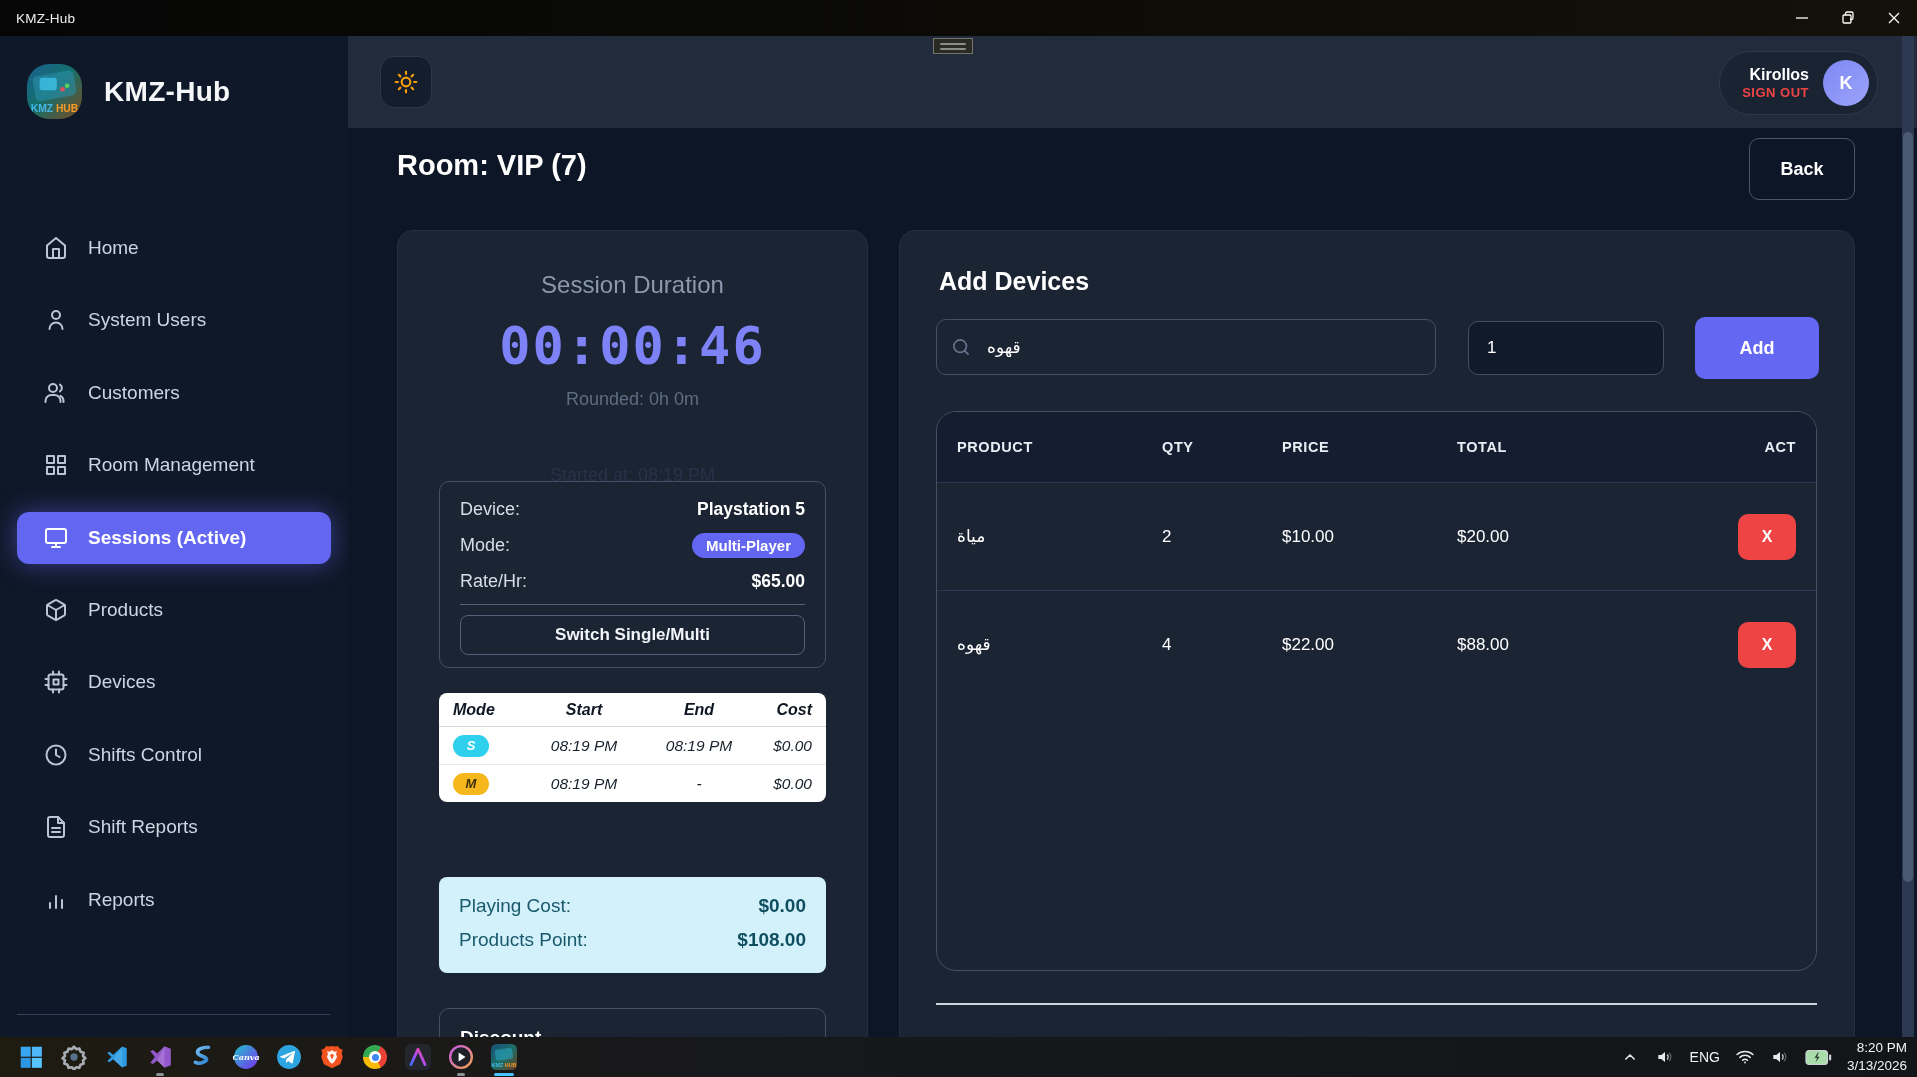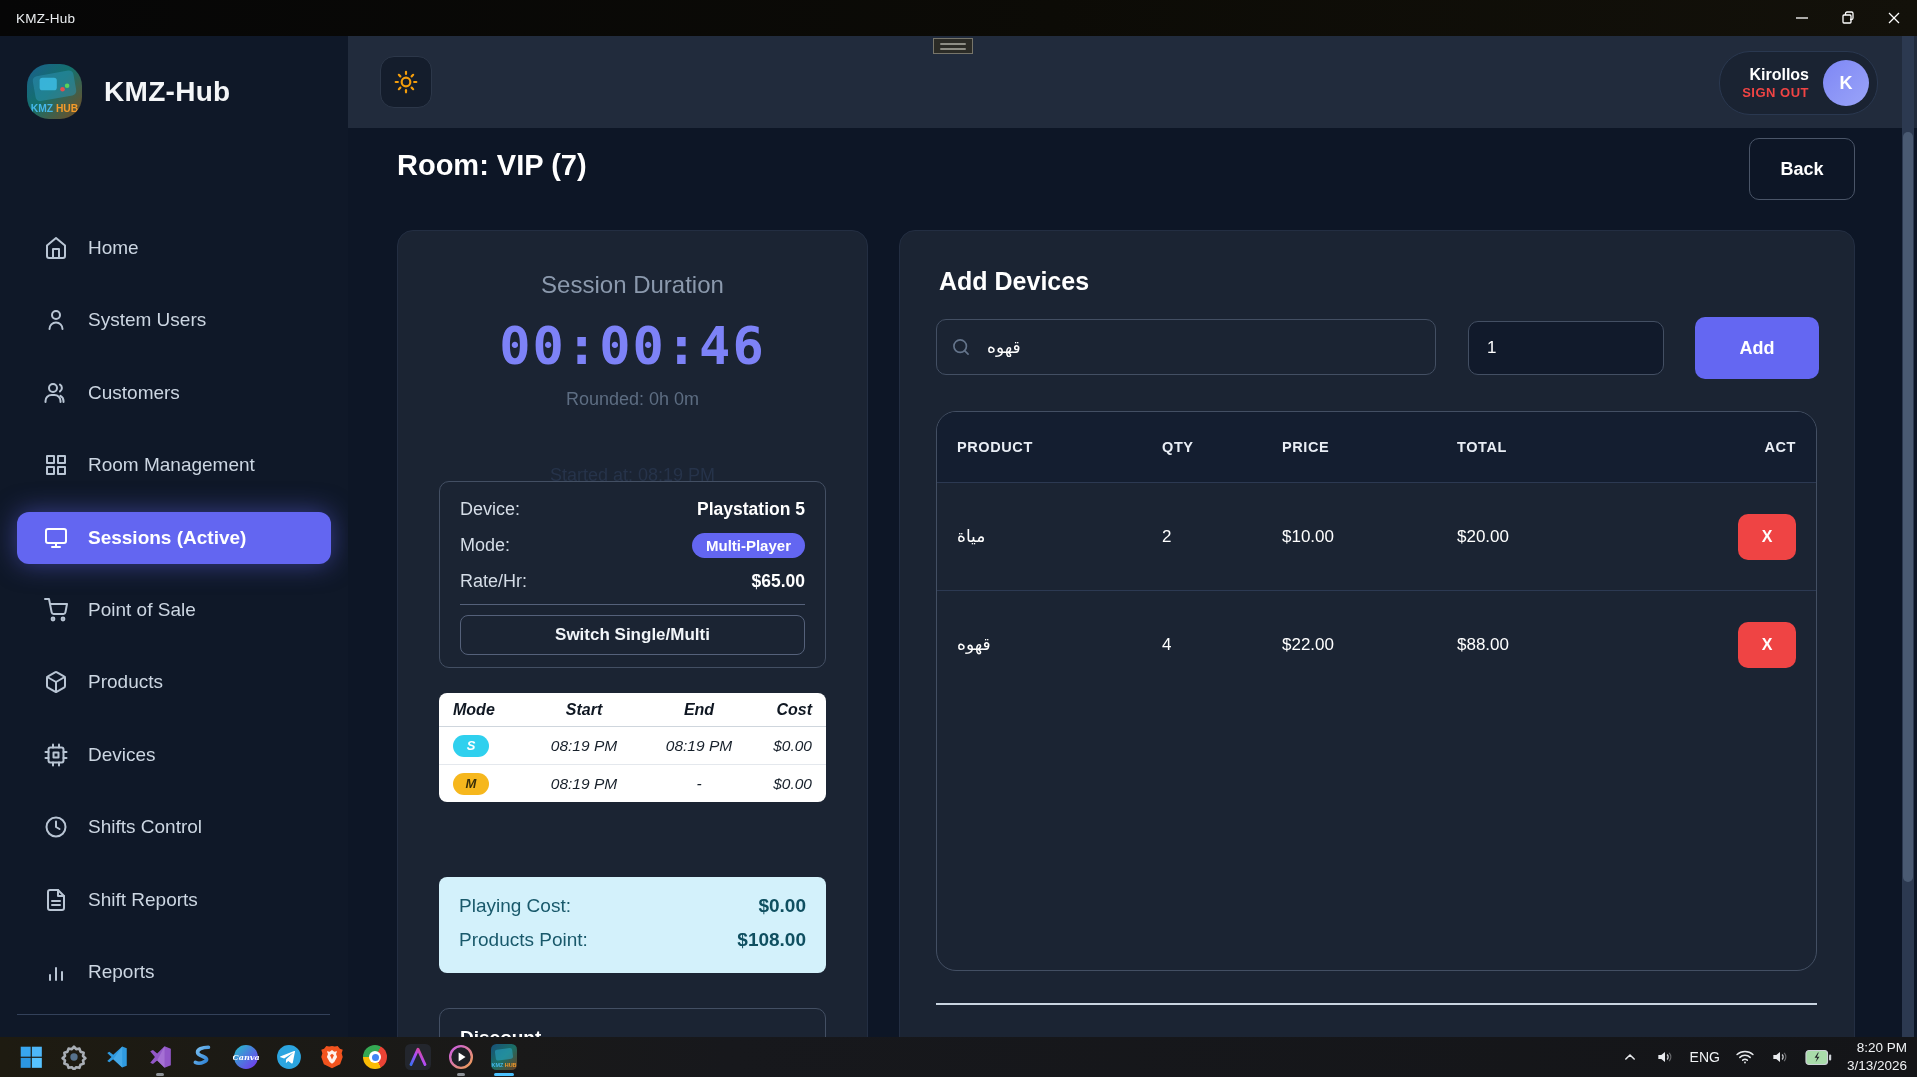--- a/index.html
+++ b/index.html
@@ -241,30 +241,20 @@
             <rect x="2" y="3" width="20" height="14" rx="2"></rect>
             <line x1="8" y1="21" x2="16" y2="21"></line>
             <line x1="12" y1="17" x2="12" y2="21"></line>
           </svg>
         </span>
     <span class="nav-label">Sessions (Active)</span>
   </div>
       <div class="nav-item">
     <span class="nav-icon">
           <svg viewBox="0 0 24 24" stroke="currentColor" fill="none" stroke-width="2" stroke-linecap="round" stroke-linejoin="round">
-            <circle cx="9" cy="21" r="1.4"></circle>
-            <circle cx="19" cy="21" r="1.4"></circle>
-            <path d="M1 1h4l2.68 13.39a2 2 0 0 0 2 1.61h9.72a2 2 0 0 0 2-1.61L23 6H6"></path>
-          </svg>
-        </span>
-    <span class="nav-label">Point of Sale</span>
-  </div>
-      <div class="nav-item">
-    <span class="nav-icon">
-          <svg viewBox="0 0 24 24" stroke="currentColor" fill="none" stroke-width="2" stroke-linecap="round" stroke-linejoin="round">
             <path d="M21 16V8a2 2 0 0 0-1-1.73l-7-4a2 2 0 0 0-2 0l-7 4A2 2 0 0 0 3 8v8a2 2 0 0 0 1 1.73l7 4a2 2 0 0 0 2 0l7-4A2 2 0 0 0 21 16z"></path>
             <polyline points="3.3 7 12 12 20.7 7"></polyline>
             <line x1="12" y1="22" x2="12" y2="12"></line>
           </svg>
         </span>
     <span class="nav-label">Products</span>
   </div>
       <div class="nav-item">
     <span class="nav-icon">
           <svg viewBox="0 0 24 24" stroke="currentColor" fill="none" stroke-width="2" stroke-linecap="round" stroke-linejoin="round">

